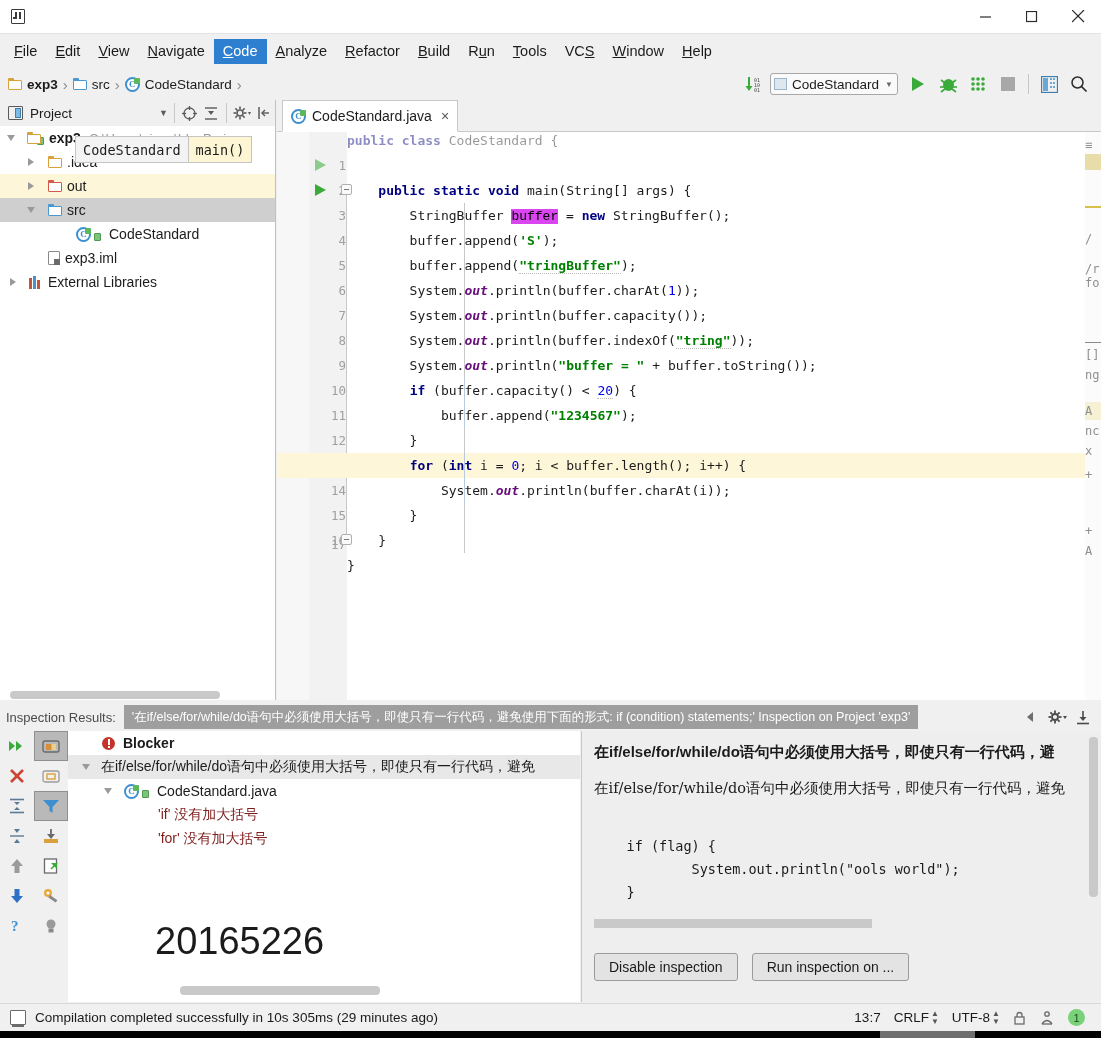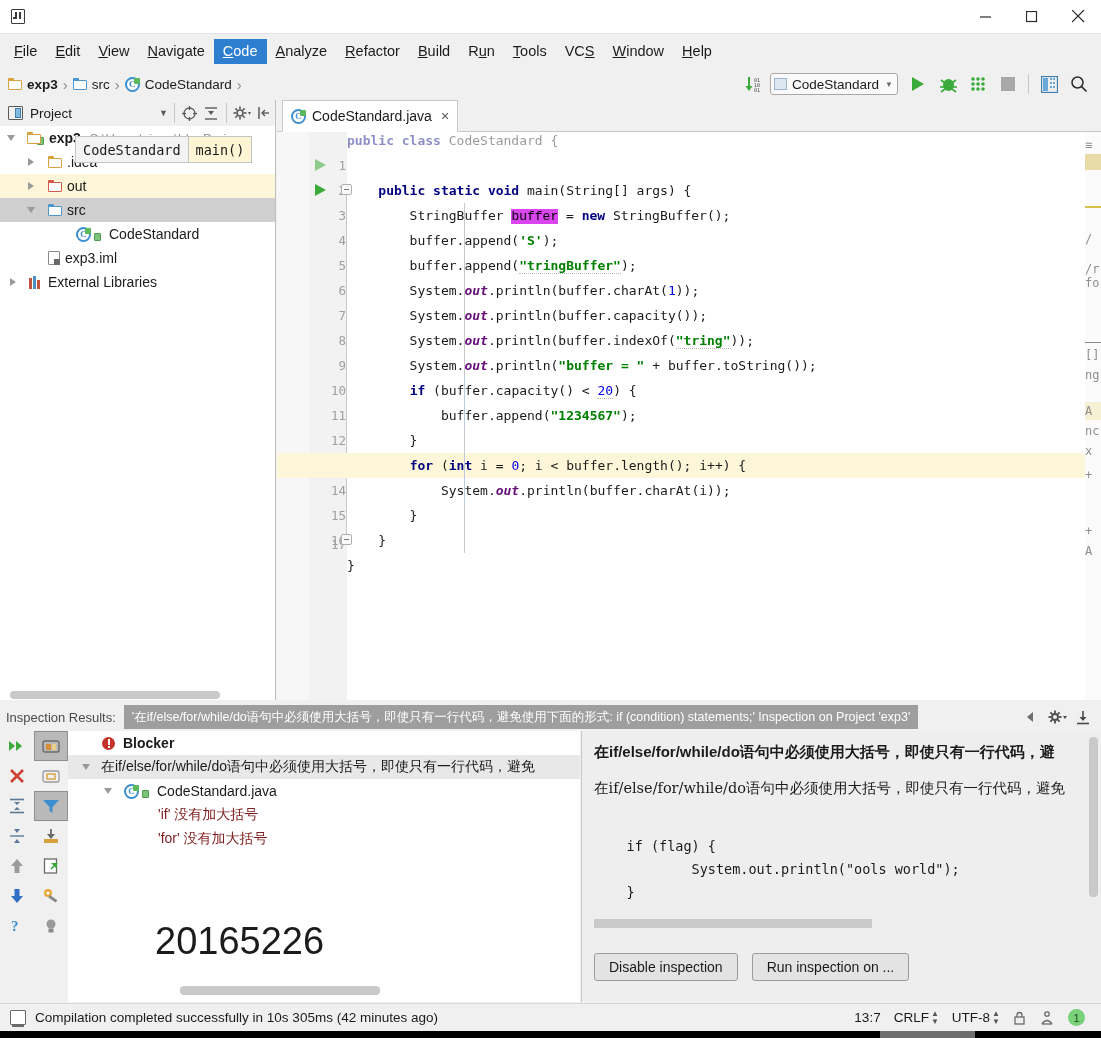--- a/index.html
+++ b/index.html
@@ -818,21 +818,21 @@
         <div class="btn">Disable inspection</div>
         <div class="btn">Run inspection on ...</div>
       </div>
     </div>
   </div>
 
   <div class="watermark">20165226</div>
 
   <div class="statusbar">
     <span class="sb-ic"></span>
-    <span class="sb-text">Compilation completed successfully in 10s 305ms (42 minutes ago)</span>
+    <span class="sb-text">Compilation completed successfully in 10s 305ms (29 minutes ago)</span>
     <div class="sb-right">
       <span class="sb-item">13:7</span>
       <span class="sb-item">
         <span>CRLF</span>
         <span class="ud">▲<span>▼</span></span>
       </span>
       <span class="sb-item">
         <span>UTF-8</span>
         <span class="ud">▲<span>▼</span></span>
       </span>

